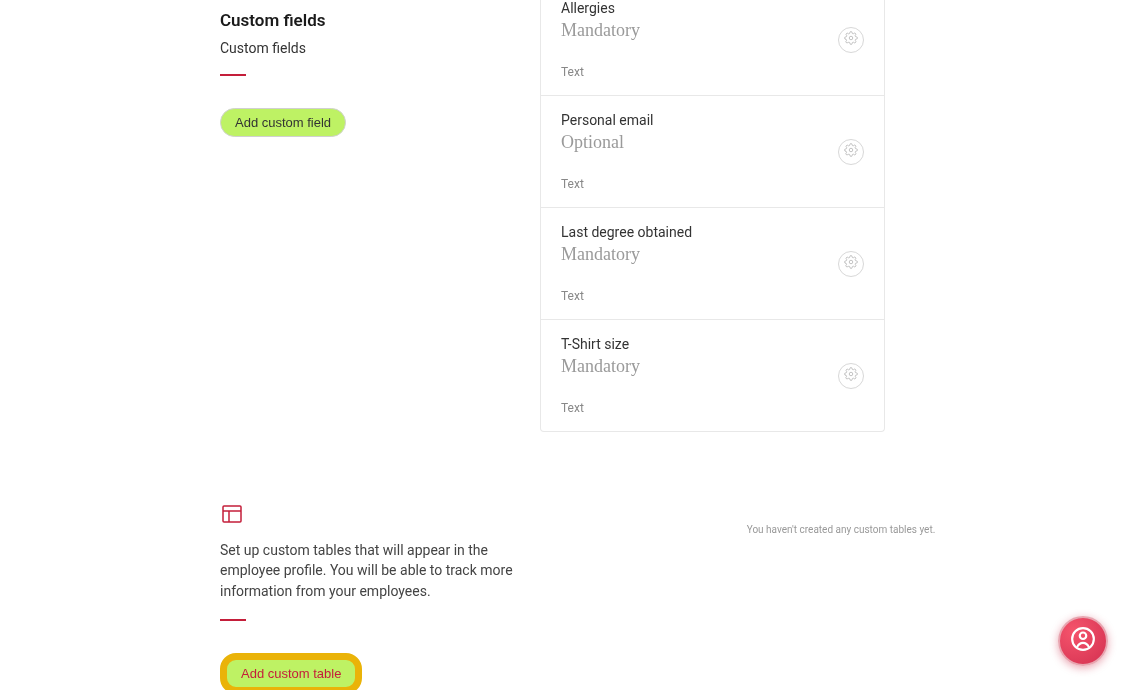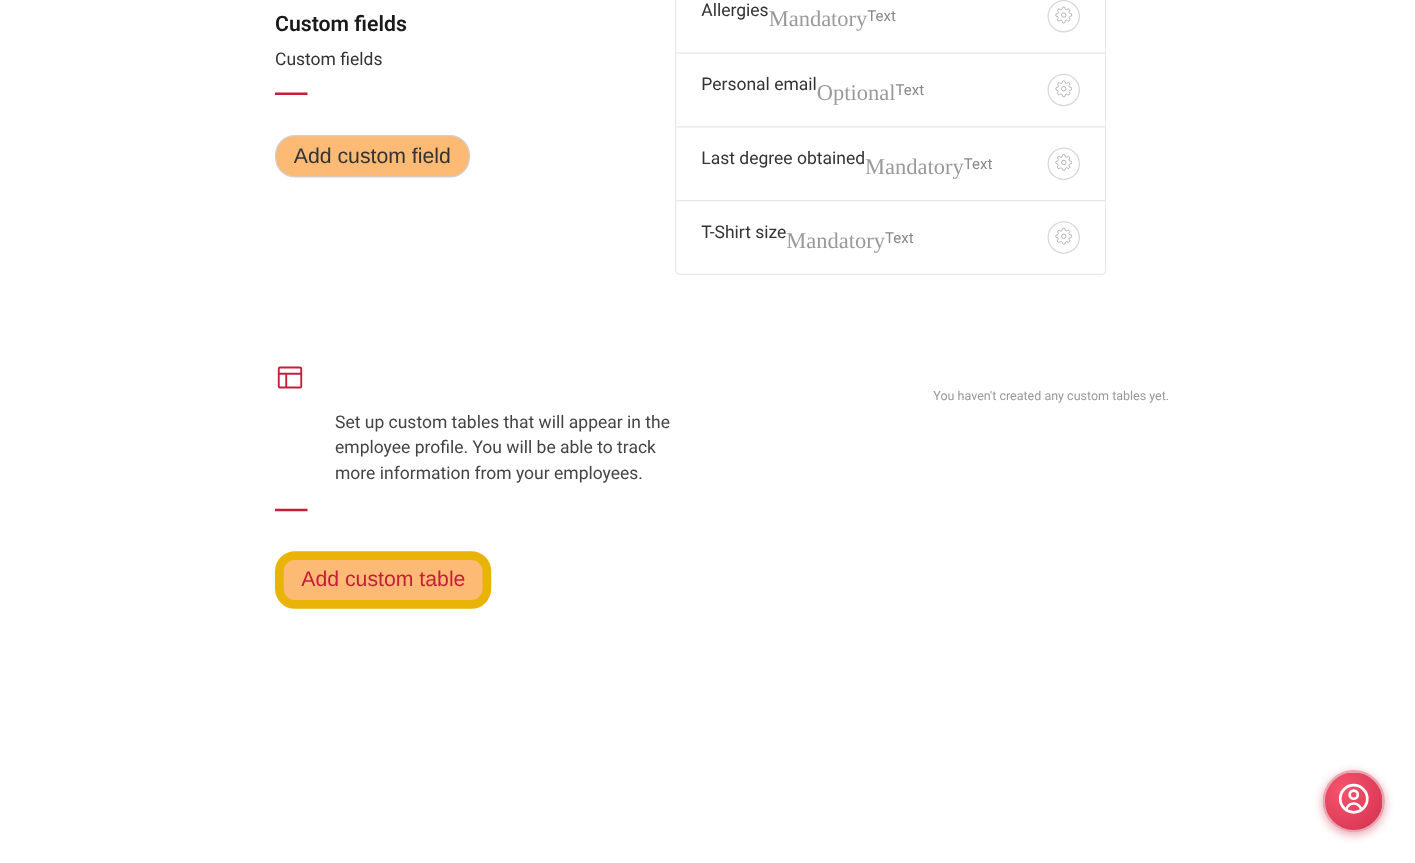--- a/index.html
+++ b/index.html
@@ -41,24 +41,24 @@
       margin-top: 10px;
     }
     .underline {
       width: 26px;
       height: 2px;
       background: #c41e3a;
       margin-top: 18px;
     }
     .btn {
       display: inline-block;
-      font-size: 17px;
+      font-size: 13px;
       padding: 6px 14px;
       border-radius: 16px;
-      background: #fdba74;
+      background: #bef264;
       cursor: pointer;
       margin-top: 32px;
     }
     .btn-default {
       border: 1px solid #d0d0d0;
       color: #333;
     }
     .btn-outline {
       border: 7px solid #eab308;
       color: #c41e3a;
@@ -75,37 +75,37 @@
       display: flex;
       align-items: center;
       justify-content: space-between;
     }
     .field-item:first-child {
       border-top: none;
       padding-top: 0;
     }
     .field-text {
       display: flex;
-      flex-direction: row;
+      flex-direction: column;
     }
     .field-name {
       font-size: 14px;
       color: #333;
       font-weight: 400;
     }
     .field-req {
       font-size: 18px;
       color: #9a9a9a;
       margin-top: 4px;
       font-family: Liberation Serif, serif;
     }
     .field-type {
       font-size: 12px;
       color: #888;
-      margin-top: 5px;
+      margin-top: 24px;
     }
     .gear-btn {
       width: 26px;
       height: 26px;
       border-radius: 50%;
       border: 1px solid #d8d8d8;
       background: #fff;
       display: flex;
       align-items: center;
       justify-content: center;
@@ -148,21 +148,20 @@
     .section-title-lg {
       font-size: 18px;
       font-weight: 600;
       color: #1a1a1a;
     }
     .section-desc {
       font-size: 14px;
       color: #444;
       margin-top: 12px;
       line-height: 1.45;
-      margin-left: 48px;
     }
     .empty-text {
       font-size: 10px;
       color: #999;
     }
     .fab {
       position: absolute;
       right: 24px;
       bottom: 24px;
       width: 50px;

